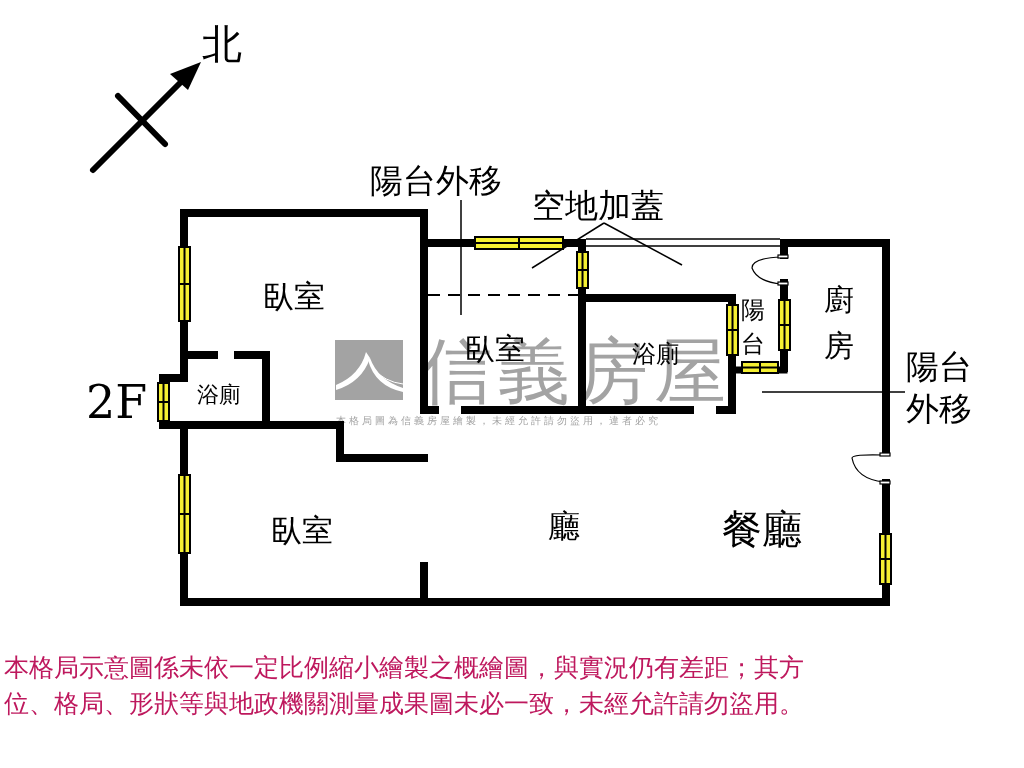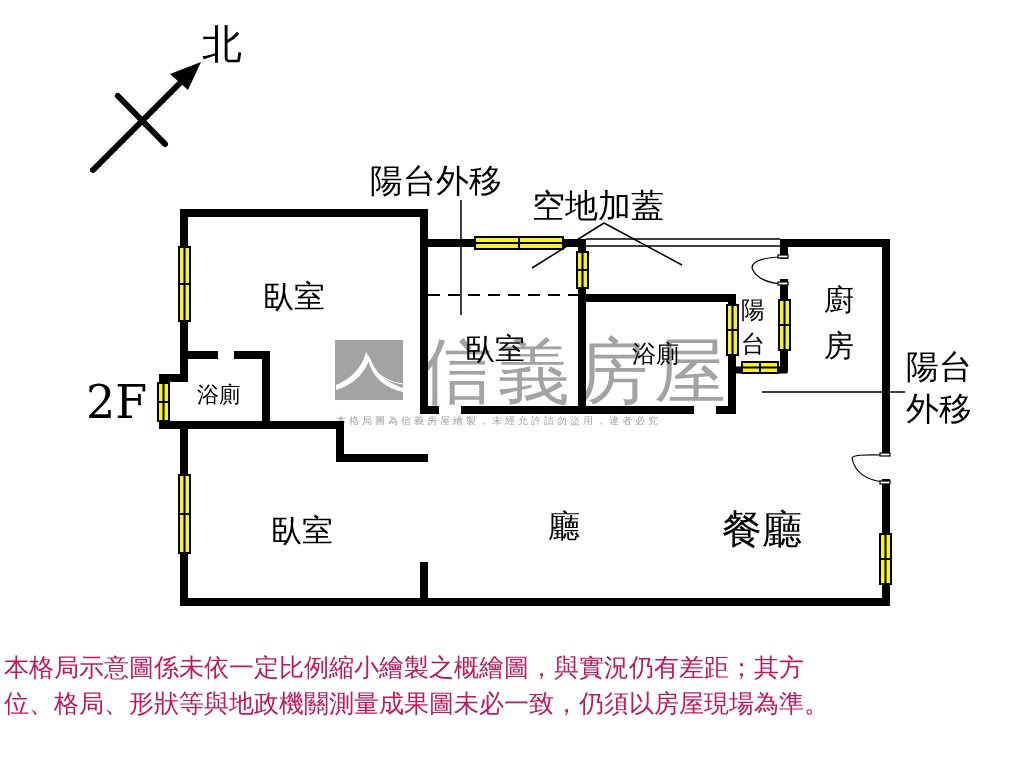--- a/index.html
+++ b/index.html
@@ -156,14 +156,14 @@
   <text class="room-label" x="741" y="352" font-size="24">台</text>
   <text class="room-label" x="824" y="310" font-size="30">廚</text>
   <text class="room-label" x="824" y="356" font-size="30">房</text>
   <text class="room-label" x="271" y="541" font-size="31">臥室</text>
   <text class="room-label" x="548" y="537" font-size="32">廳</text>
   <text class="room-label" x="722" y="543" font-size="40">餐廳</text>
 </svg>
 
 <div class="disclaimer">
   <div>本格局示意圖係未依一定比例縮小繪製之概繪圖，與實況仍有差距；其方</div>
-  <div>位、格局、形狀等與地政機關測量成果圖未必一致，仍須以房屋現場為準。</div>
+  <div>位、格局、形狀等與地政機關測量成果圖未必一致，未經允許請勿盜用。</div>
 </div>
 
 </body></html>

